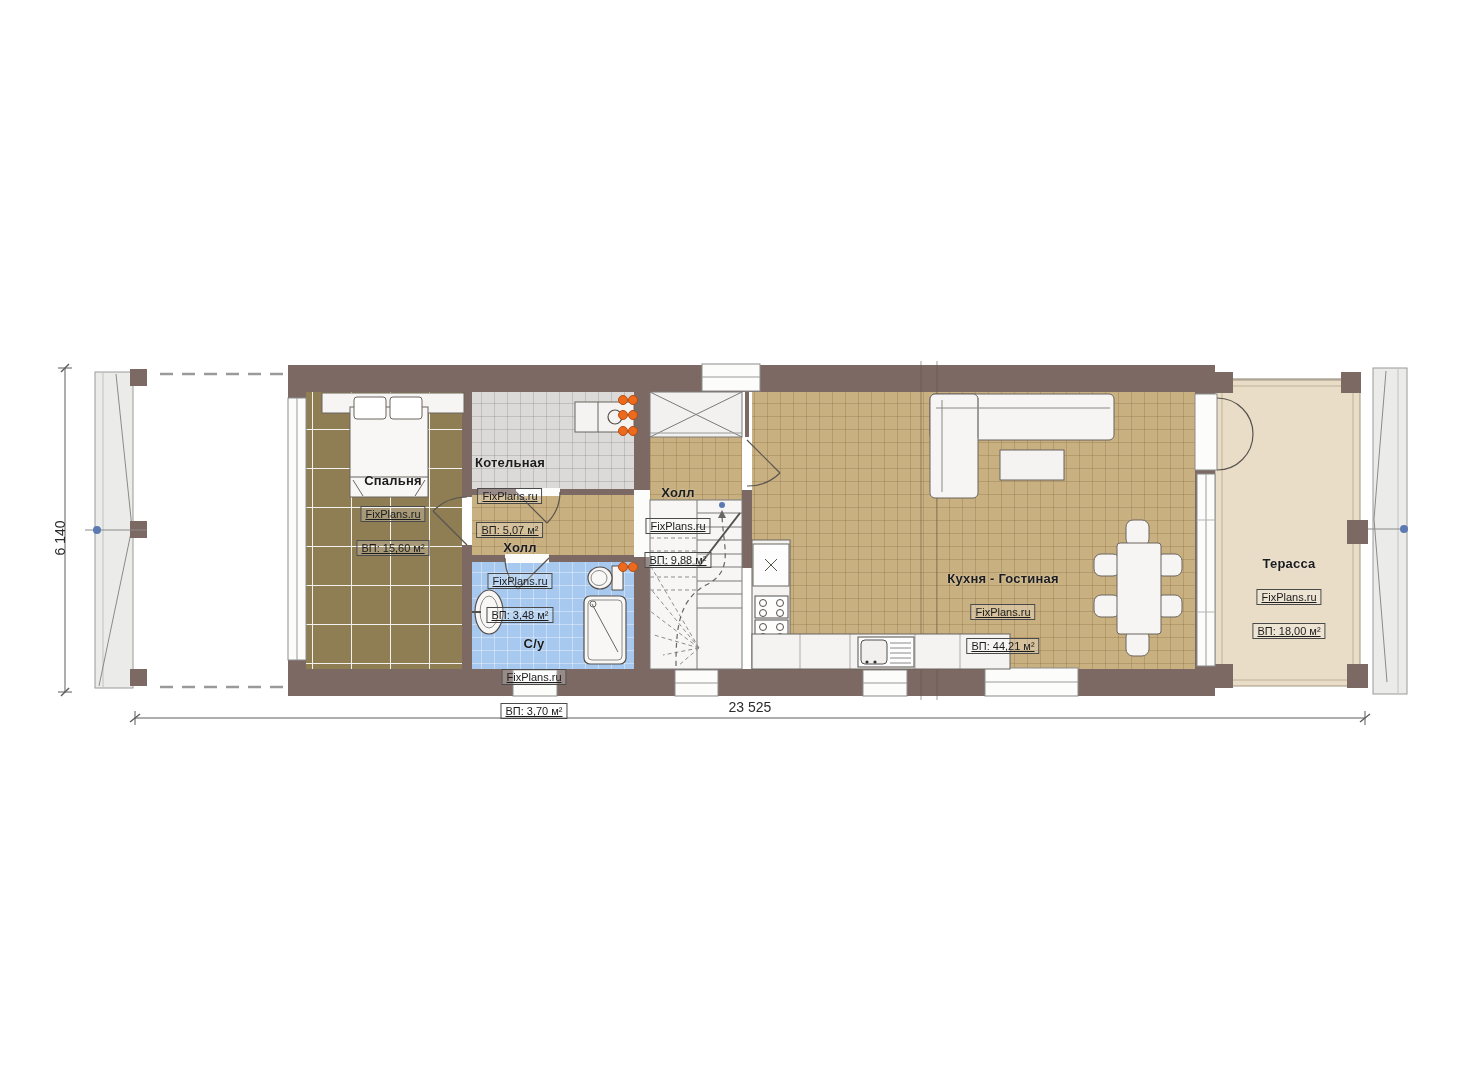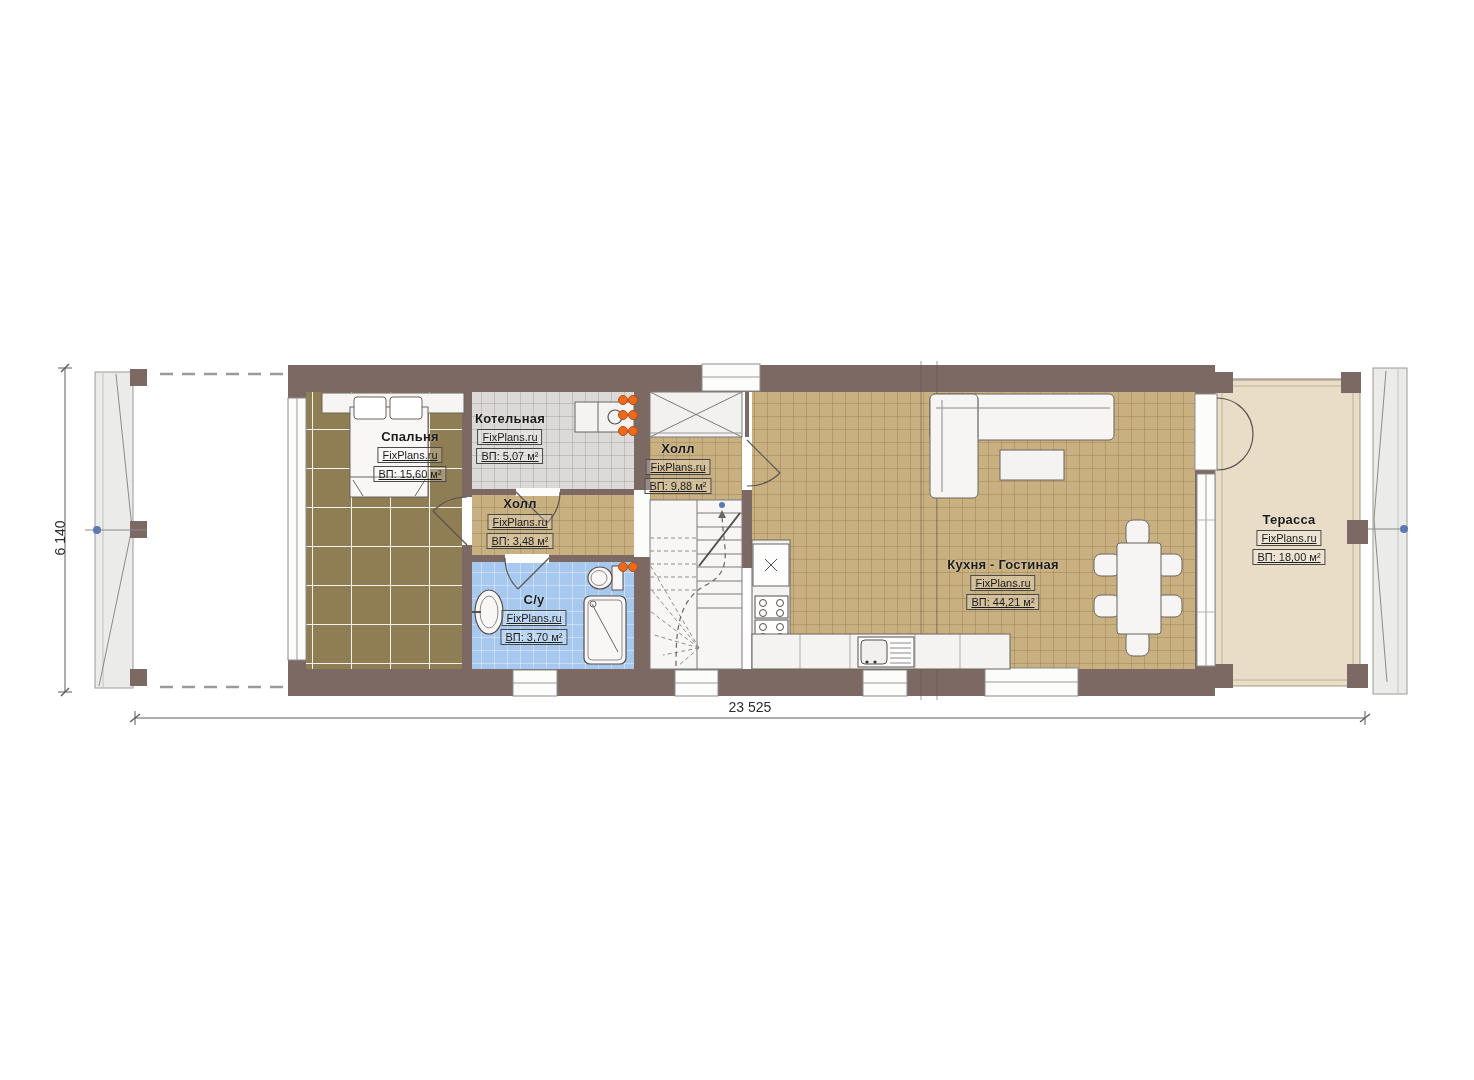--- a/index.html
+++ b/index.html
@@ -1,20 +1,20 @@
 <!DOCTYPE html>
 <html><head>
 <meta charset="utf-8">
 <style>
   html,body{margin:0;padding:0;background:#ffffff;}
   .stage{position:relative;width:1474px;height:1080px;background:#ffffff;overflow:hidden;
          font-family:"Liberation Sans", sans-serif;}
   .plan-svg{position:absolute;left:0;top:0;width:1474px;height:1080px;}
   .room-label{position:absolute;transform:translateX(-50%);display:flex;flex-direction:column;
-              align-items:center;gap:3px;color:#1c1c1c;white-space:nowrap;z-index:5;}
+              align-items:center;gap:18px;color:#1c1c1c;white-space:nowrap;z-index:5;margin-top:44px;}
   .room-label .rname{font-weight:bold;font-size:13px;letter-spacing:.2px;text-shadow:0 0 2px rgba(255,255,255,.55);}
   .room-label .rbox{border:1px solid #4a4a4a;font-size:11px;line-height:14px;padding:0 4px;
                     background:rgba(255,255,255,.22);text-decoration:underline;}
   .dim{position:absolute;color:#2b2b2b;font-size:14px;z-index:5;text-align:right;}
   .dim-bottom{left:750px;top:699px;transform:translateX(-50%);}
   .dim-left{left:30px;top:530px;transform:rotate(-90deg);transform-origin:center;width:60px;text-align:center;}
 </style>
 </head>
 <body>
 
@@ -310,21 +310,21 @@
       <line x1="130" y1="722" x2="140" y2="714" stroke-width="1.4"></line>
       <line x1="1360" y1="722" x2="1370" y2="714" stroke-width="1.4"></line>
       <line x1="65" y1="368" x2="65" y2="692"></line>
       <line x1="58" y1="368" x2="72" y2="368"></line>
       <line x1="58" y1="692" x2="72" y2="692"></line>
       <line x1="61" y1="372" x2="69" y2="364" stroke-width="1.4"></line>
       <line x1="61" y1="696" x2="69" y2="688" stroke-width="1.4"></line>
     </g>
   </svg>
 
-  <div class="room-label" style="left:410px;top:429px;">
+  <div class="room-label" style="left:393px;top:429px;">
     <div class="rname">Спальня</div>
     <div class="rbox">FixPlans.ru</div>
     <div class="rbox">ВП: 15,60 м²</div>
   </div>
 
   <div class="room-label" style="left:510px;top:411px;">
     <div class="rname">Котельная</div>
     <div class="rbox">FixPlans.ru</div>
     <div class="rbox">ВП: 5,07 м²</div>
   </div>
@@ -340,21 +340,21 @@
     <div class="rbox">FixPlans.ru</div>
     <div class="rbox">ВП: 9,88 м²</div>
   </div>
 
   <div class="room-label" style="left:534px;top:592px;">
     <div class="rname">С/у</div>
     <div class="rbox">FixPlans.ru</div>
     <div class="rbox">ВП: 3,70 м²</div>
   </div>
 
-  <div class="room-label" style="left:1003px;top:557px;">
+  <div class="room-label" style="left:1003px;top:527px;">
     <div class="rname">Кухня - Гостиная</div>
     <div class="rbox">FixPlans.ru</div>
     <div class="rbox">ВП: 44,21 м²</div>
   </div>
 
   <div class="room-label" style="left:1289px;top:512px;">
     <div class="rname">Терасса</div>
     <div class="rbox">FixPlans.ru</div>
     <div class="rbox">ВП: 18,00 м²</div>
   </div>

